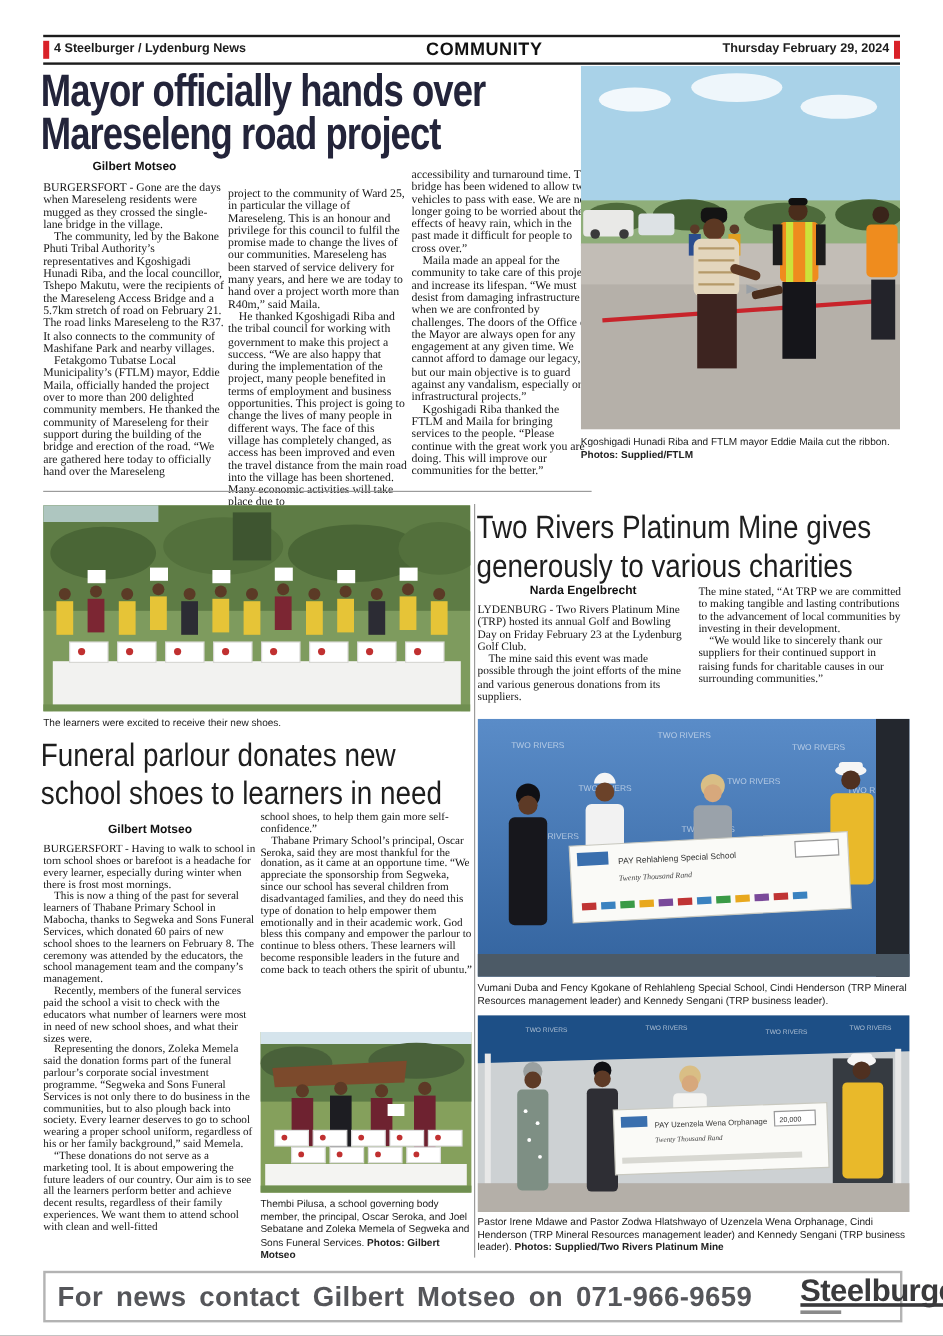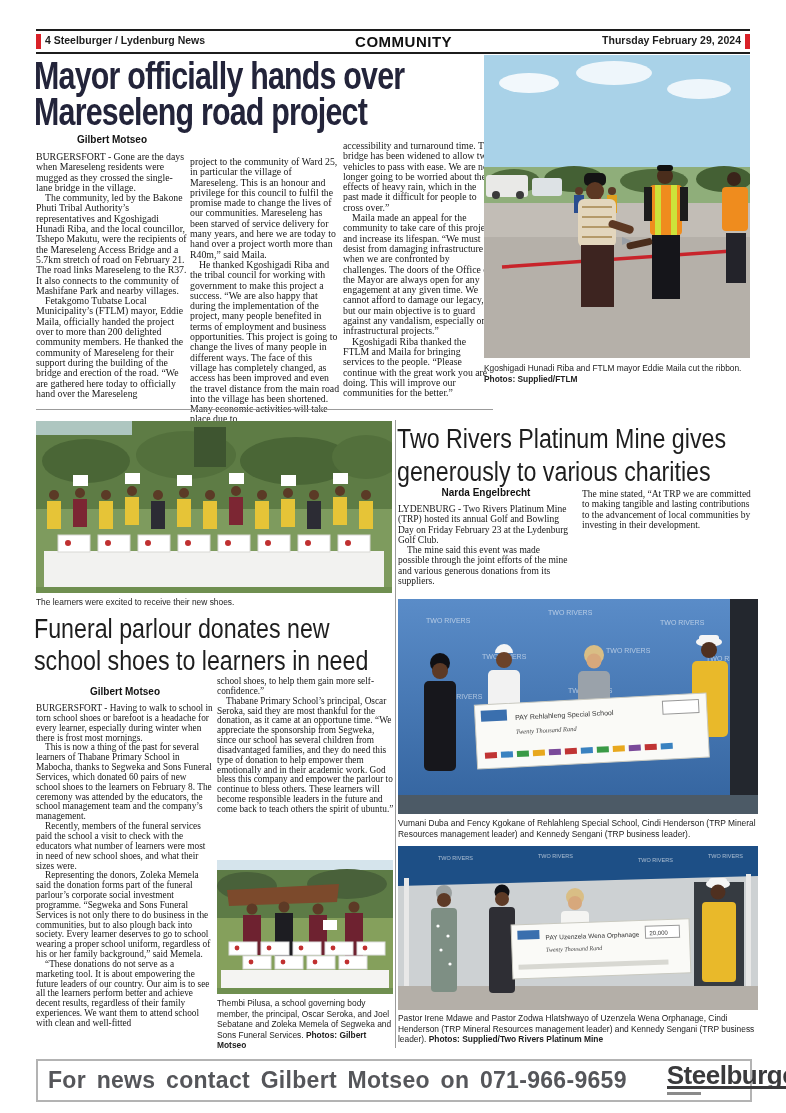--- a/index.html
+++ b/index.html
@@ -353,20 +353,21 @@
     </div>
   </div>
   <div class="abs byline" style="left:398px;top:487px;width:176px;">Narda Engelbrecht</div>
 
   <div class="abs bodycol serif2" style="left:398px;top:504px;width:172px;height:92px;">
     <p>LYDENBURG - Two Rivers Platinum Mine (TRP) hosted its annual Golf and Bowling Day on Friday February 23 at the Lydenburg Golf Club.</p>
     <p>The mine said this event was made possible through the joint efforts of the mine and various generous donations from its suppliers.</p>
   </div>
   <div class="abs bodycol serif2" style="left:582px;top:489px;width:172px;height:107px;">
     <p>The mine stated, “At TRP we are committed to making tangible and lasting contributions to the advancement of local communities by investing in their development.</p>
+    <p>“We would like to sincerely thank our suppliers for their continued support in raising funds for charitable causes in our surrounding communities.”</p>
   </div>
 
   <svg class="abs photo" style="left:398px;top:599px;" width="360" height="215" viewBox="0 0 360 215">
     <defs>
       <linearGradient id="gB" x1="0" y1="0" x2="0" y2="1">
         <stop offset="0" stop-color="#5a8cc8"></stop>
           <stop offset="1" stop-color="#33639e"></stop>
       </linearGradient>
     </defs>
     <rect x="0" y="0" width="360" height="215" fill="url(#gB)"></rect>

